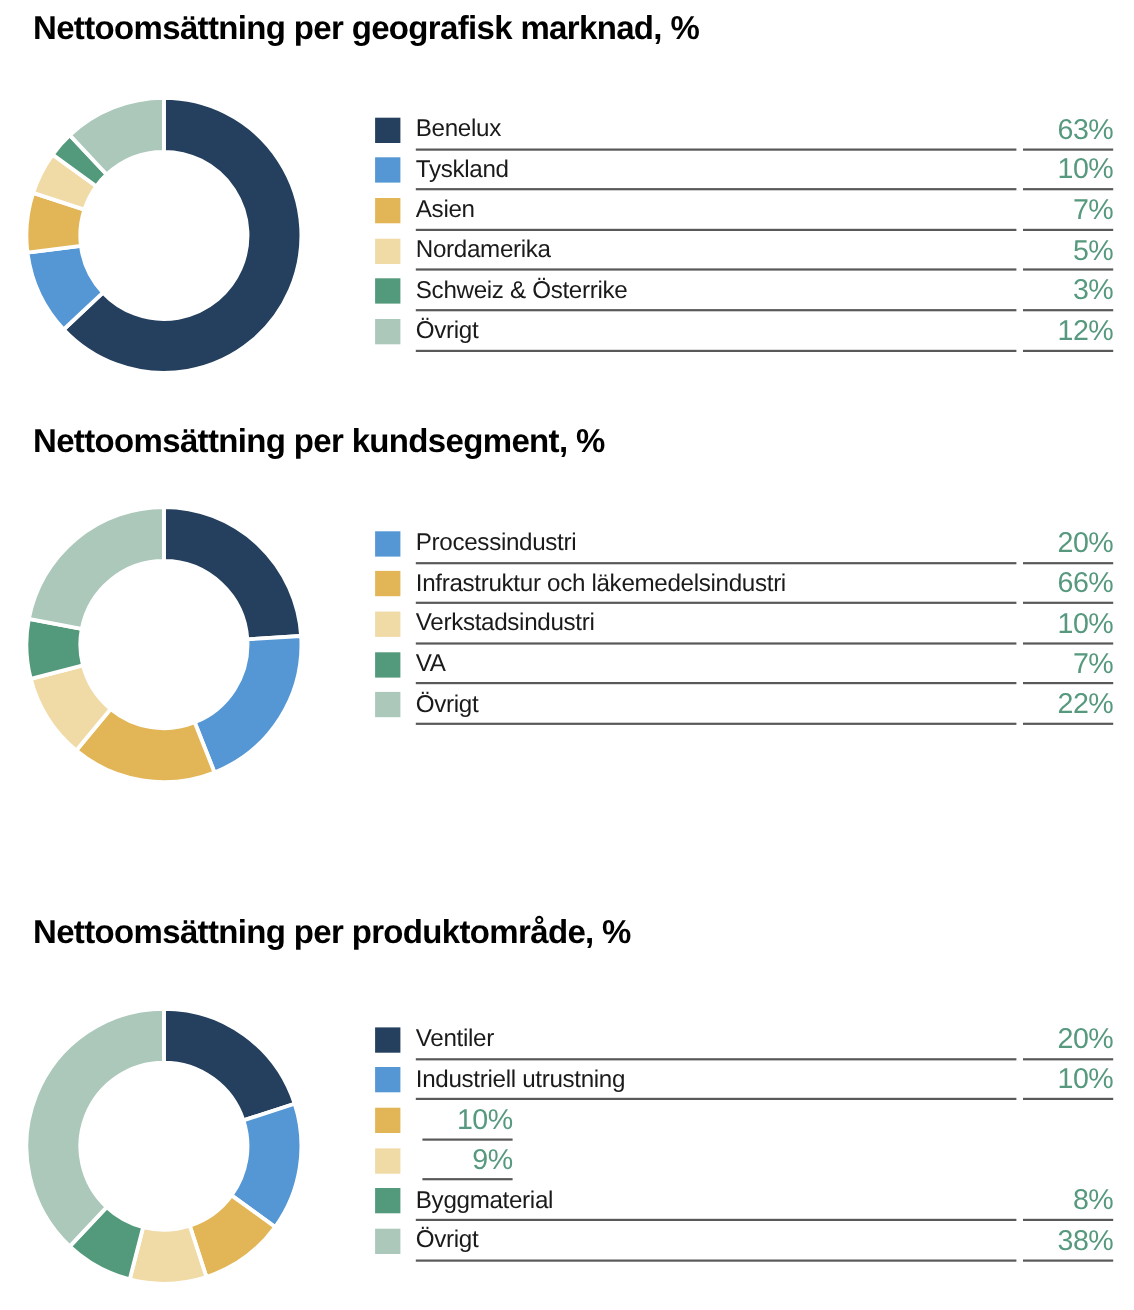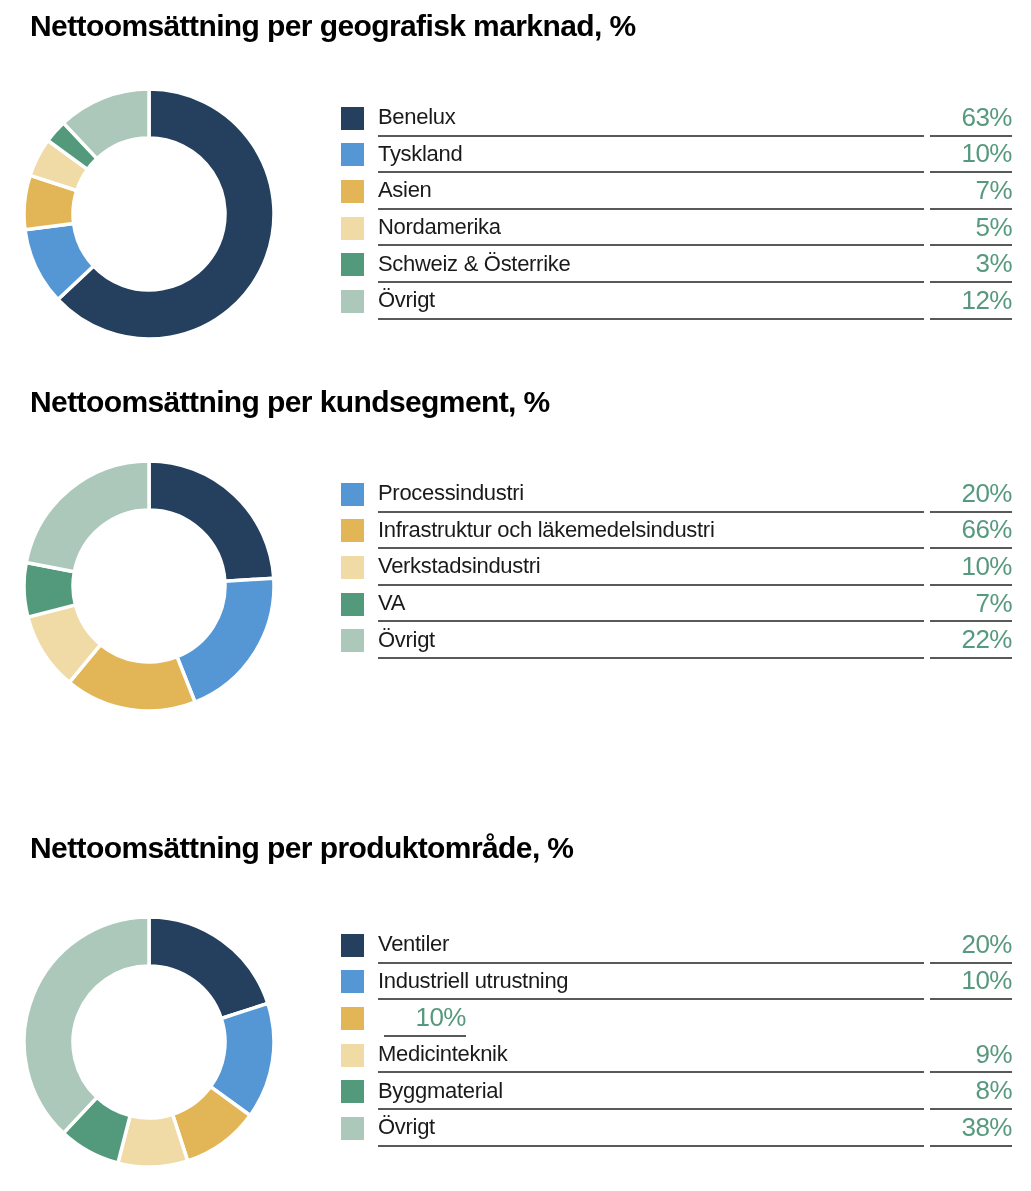--- a/index.html
+++ b/index.html
@@ -206,21 +206,20 @@
     <span class="swatch" style="background: rgb(84, 151, 212);"></span>
     <span class="label-cell">Industriell utrustning</span>
     <span class="value-cell">10%</span>
   </div>
         <div class="legend-row">
     <span class="swatch" style="background: rgb(226, 182, 86);"></span>
     <span class="value-cell">10%</span>
   </div>
         <div class="legend-row">
     <span class="swatch" style="background: rgb(240, 218, 166);"></span>
-    <span class="label-cell">Medicinteknik</span>
     <span class="value-cell">9%</span>
   </div>
         <div class="legend-row">
     <span class="swatch" style="background: rgb(83, 153, 123);"></span>
     <span class="label-cell">Byggmaterial</span>
     <span class="value-cell">8%</span>
   </div>
         <div class="legend-row">
     <span class="swatch" style="background: rgb(171, 200, 186);"></span>
     <span class="label-cell">Övrigt</span>

